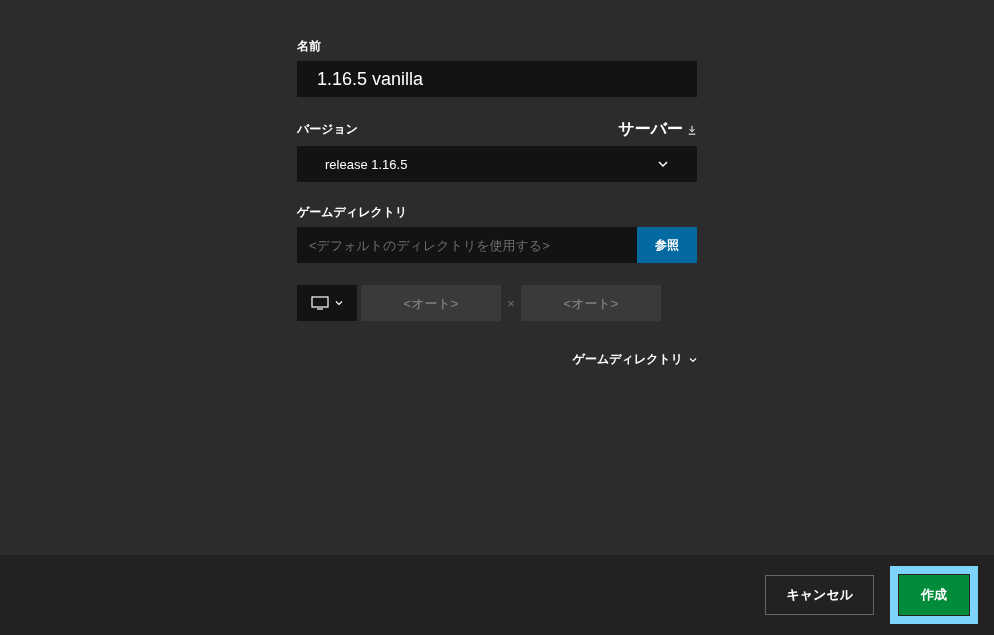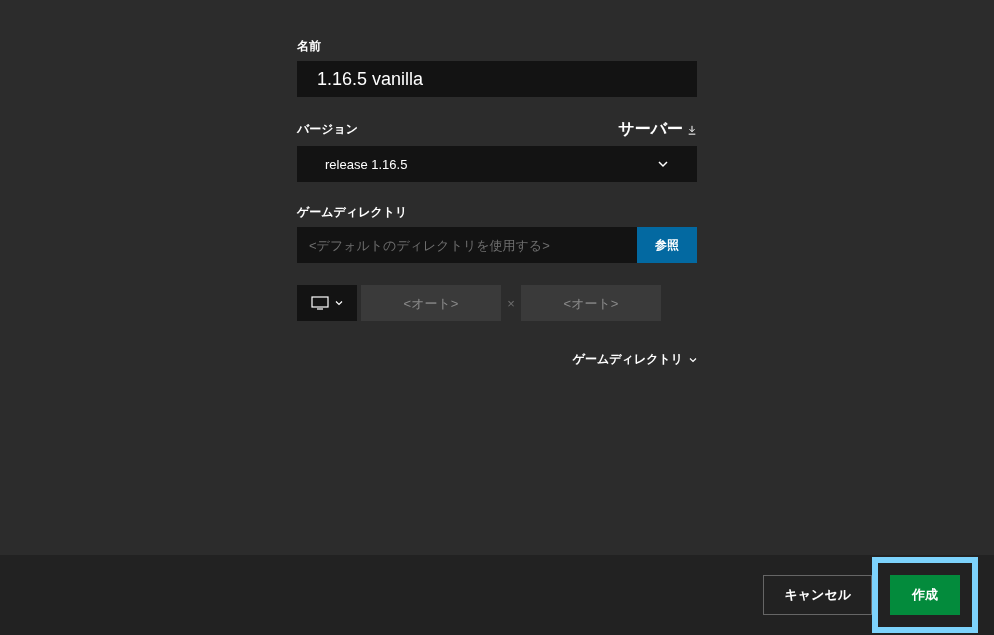--- a/index.html
+++ b/index.html
@@ -167,34 +167,35 @@
   position: absolute;
   bottom: 0;
   left: 0;
   right: 0;
   height: 80px;
   background: #222222;
   display: flex;
   align-items: center;
   justify-content: flex-end;
   padding: 0 16px;
+  gap: 16px;
 }
 .cancel-button {
   height: 40px;
   padding: 0 20px;
   background: transparent;
   border: 1px solid #666666;
   color: #ffffff;
   font-size: 13px;
   font-weight: bold;
   cursor: pointer;
 }
 .create-button-wrap {
-  border: 6px solid #7dd3fc;
-  padding: 12px;
+  border: 8px solid #7dd3fc;
+  padding: 1px;
 }
 .create-button {
   height: 40px;
   width: 70px;
   background: #038b3c;
   border: none;
   color: #ffffff;
   font-size: 13px;
   font-weight: bold;
   cursor: pointer;

